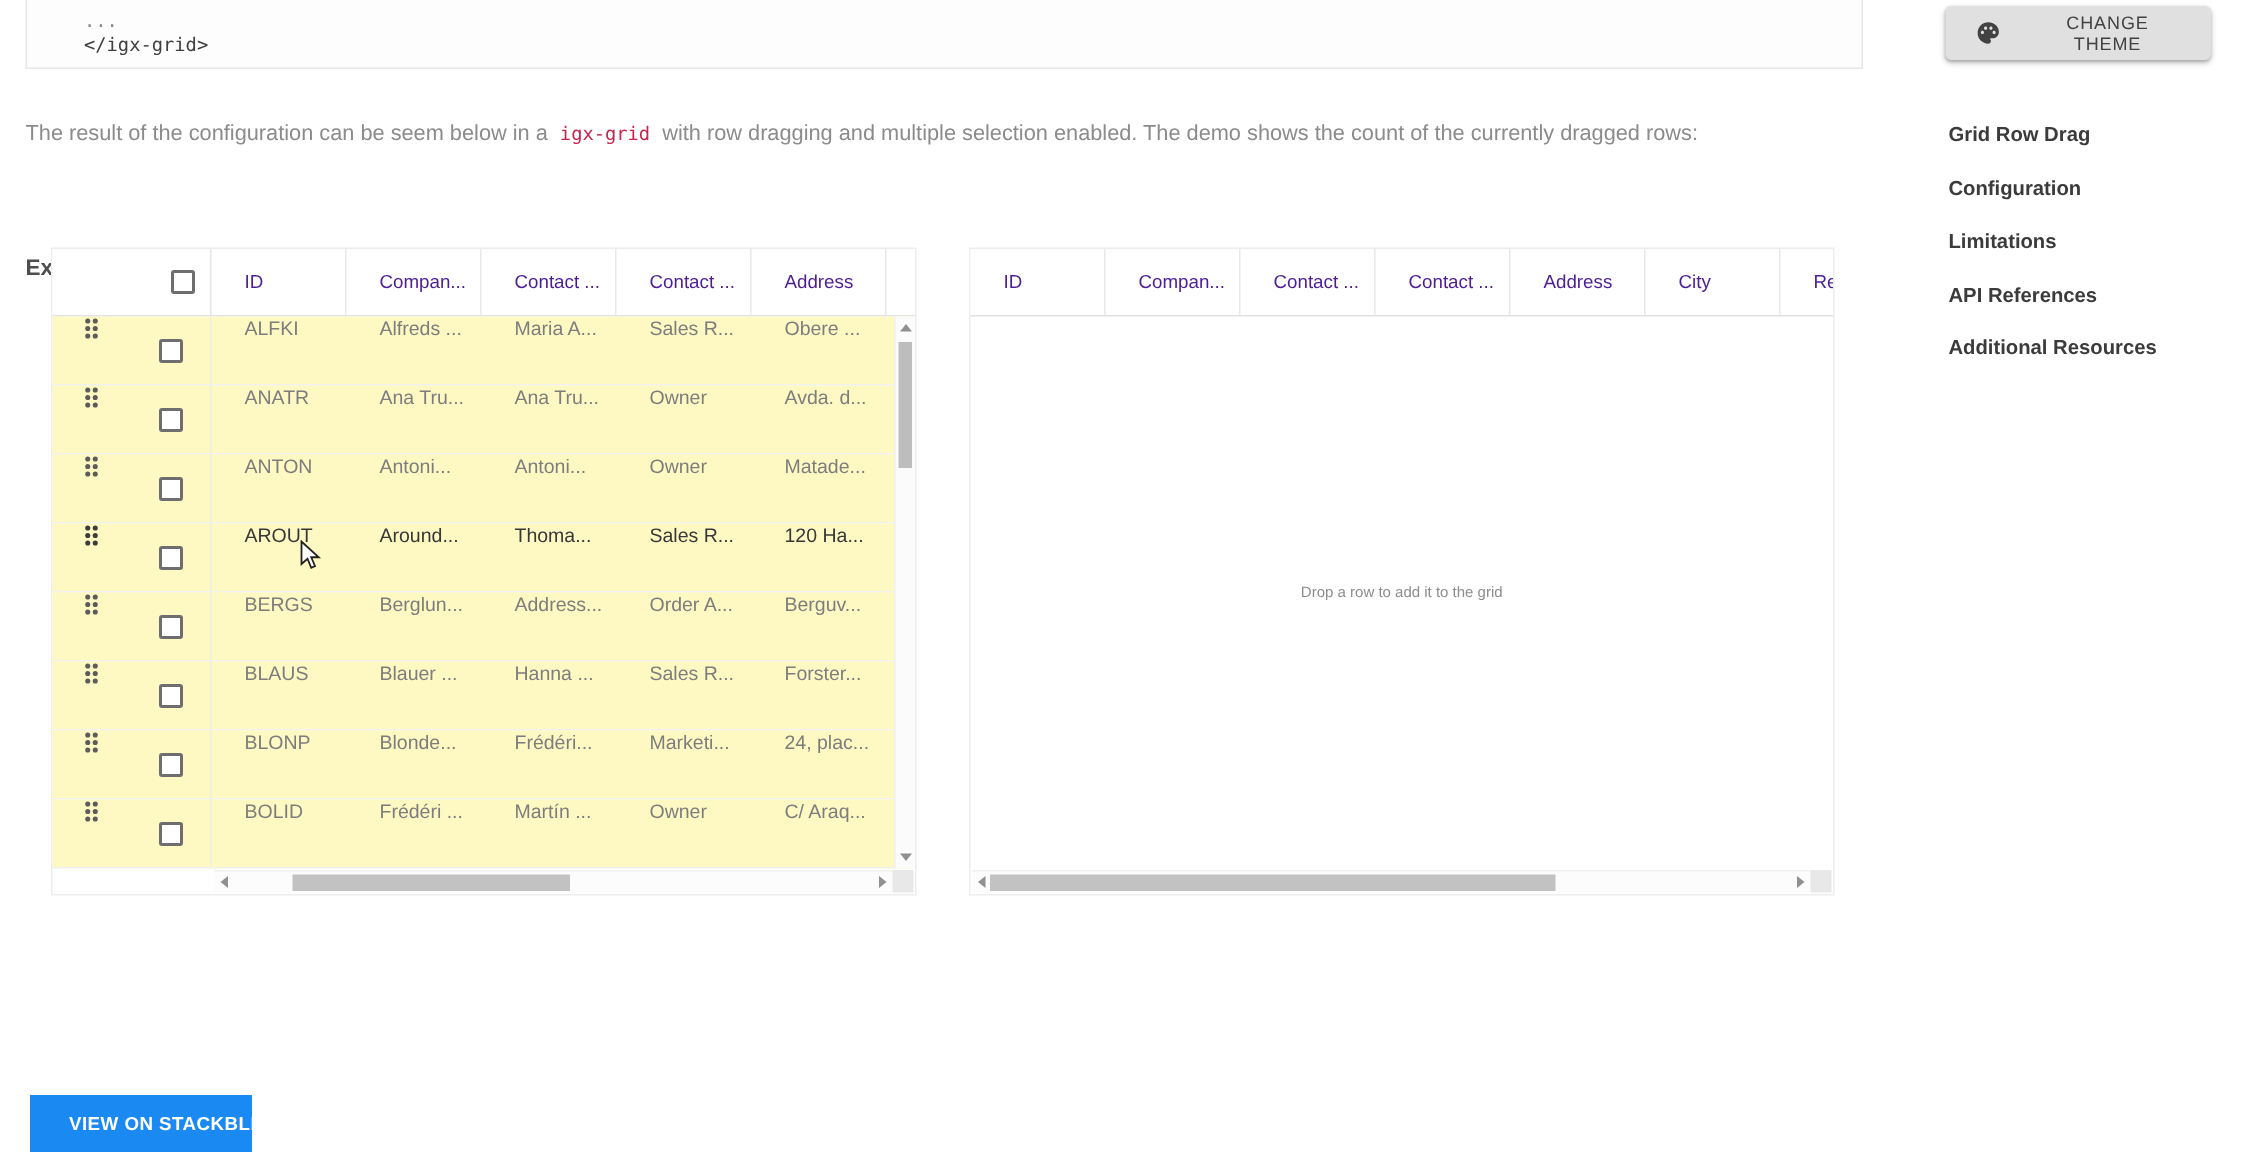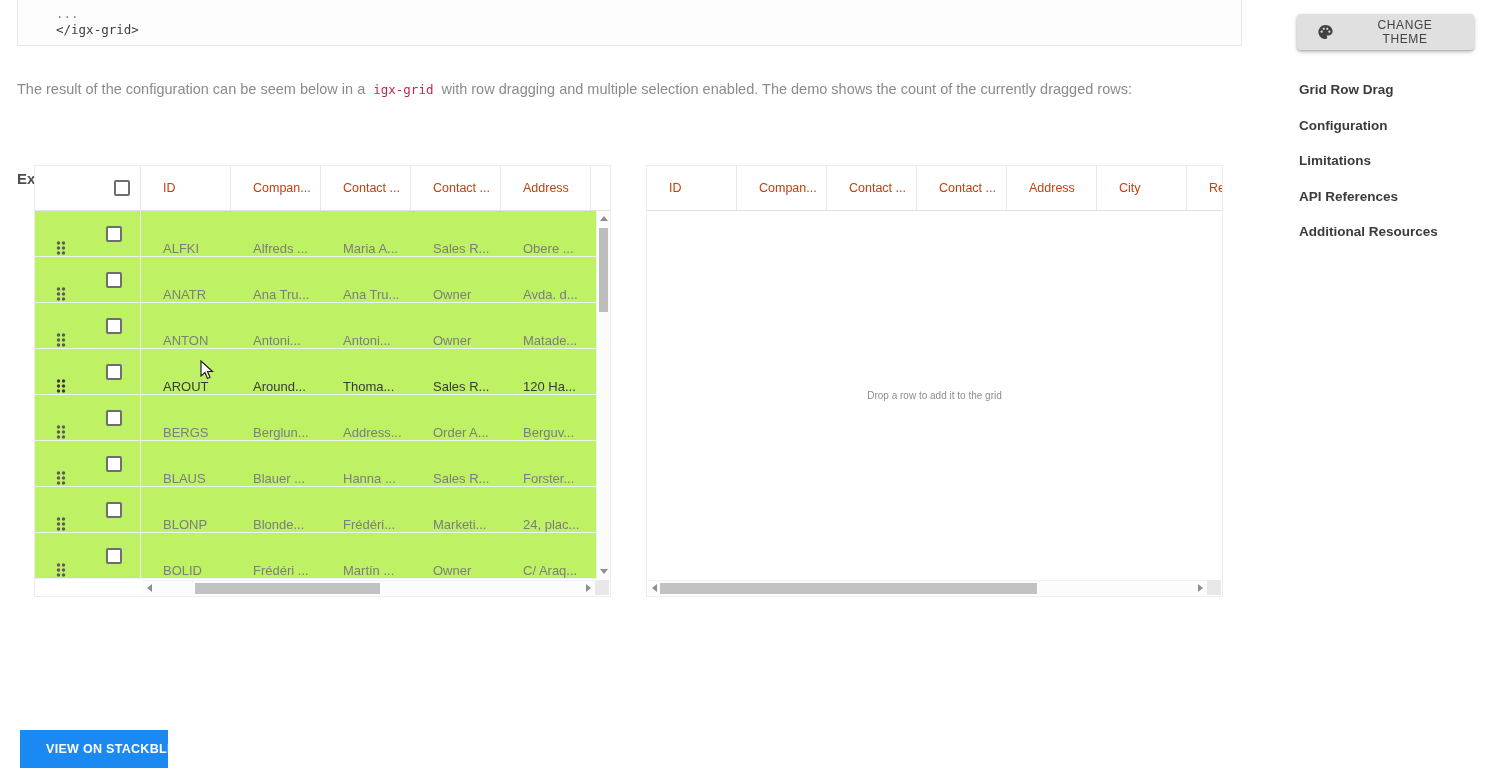--- a/index.html
+++ b/index.html
@@ -18,27 +18,27 @@
   .intro { left:17px; top:80px; width:1240px; color:#8b8b8b; font-size:14.5px; line-height:18px; }
   .inline-code { font-family:"DejaVu Sans Mono","Liberation Mono",monospace; font-size:12.5px;
     color:#c7254e; padding:0 4px; }
 
   .section-title { left:17px; top:127px; color:#4e4e4e; font-size:15px; font-weight:700;margin-top:43px; }
 
   
   .grid { top:165px; width:577px; height:432px; background:#fff; border:1px solid #ededed; }
   .grid-src { left:34px; } .grid-tgt { left:646px; }
   .ghead { display:flex; height:45px; border-bottom:1px solid #e2e2e2; background:#fff; }
-  .hcell { display:flex; align-items:center; padding-left:22px; color:#c2410c; font-size:12.5px;
+  .hcell { display:flex; align-items:center; padding-left:22px; color:#4c1d95; font-size:12.5px;
     border-right:1px solid #e9e9e9; overflow:hidden; white-space:nowrap; flex:none; }
   .hsel { width:106px; border-right:1px solid #e5e5e5; display:flex; align-items:center; justify-content:flex-end; padding-right:10px; }
   .dcol { width:90px; }
   .hfill { flex:1; border-right:none; }
   .gbody { position:relative; }
-  .grow { display:flex; height:46px; align-items:flex-end; border-bottom:1px solid #f1f1f1; background:#bef264; }
+  .grow { display:flex; height:46px; align-items:flex-start; border-bottom:1px solid #f1f1f1; background:#fef9c3; }
   .dragcell { width:52px; display:flex; align-items:center; justify-content:center; flex:none; }
   .cbcell { width:54px; display:flex; align-items:center; justify-content:center; flex:none; align-self:stretch; border-right:1px solid #ededed; }
   .cell { width:90px; padding-left:22px; color:#7d7d7d; font-size:13px; white-space:nowrap;
     overflow:hidden; flex:none; }
   .grow.hovered .cell { color:#383838; }
   .cb { width:16px; height:16px; border:2px solid #6e6e6e; border-radius:2px; background:#fff; }
 
   
   .vscroll { position:absolute; top:45px; right:0; bottom:17px; width:14px; background:#fbfbfb;
     border-left:1px solid #f0f0f0; }
@@ -51,21 +51,21 @@
   .a-left { left:4px; top:3px; border-top:4px solid transparent; border-bottom:4px solid transparent; border-right:5px solid #909090; }
   .a-right { right:4px; top:3px; border-top:4px solid transparent; border-bottom:4px solid transparent; border-left:5px solid #909090; }
   .hthumb { position:absolute; top:2px; height:11px; background:#c2c2c2; }
   .ht-src { left:52px; width:185px; } .ht-tgt { left:12px; width:377px; }
   .corner { position:absolute; right:1px; bottom:1px; width:14px; height:15px; background:#e8e8e8; }
 
   .empty-msg { position:absolute; top:45px; bottom:17px; left:0; right:0; display:flex;
     align-items:center; justify-content:center; color:#8d8d8d; font-size:10px; }
 
   
-  .theme-btn { left:1297px; top:14px; width:177px; height:36px; background:#e0e0e0; border:none;
+  .theme-btn { left:1297px; top:4px; width:177px; height:36px; background:#e0e0e0; border:none;
     border-radius:4px; box-shadow:0 2px 4px rgba(0,0,0,.22), 0 1px 2px rgba(0,0,0,.18);
     display:flex; align-items:center; padding:0 20px; gap:22px; cursor:pointer; }
   .theme-btn span { color:#424242; font-size:12px; letter-spacing:.6px; font-weight:500; }
   .nav { left:1299px; top:72px; width:200px; display:flex; flex-direction:column; }
   .nav a { height:35.5px; display:flex; align-items:center; color:#3b3b3b; font-size:13.5px;
     font-weight:700; text-decoration:none; cursor:pointer; }
 
   
   .sb-btn { left:20px; top:730px; width:148px; height:38px; background:#1b89f2; border:none;
     display:flex; align-items:center; padding:0 14px; gap:12px; cursor:pointer; }

